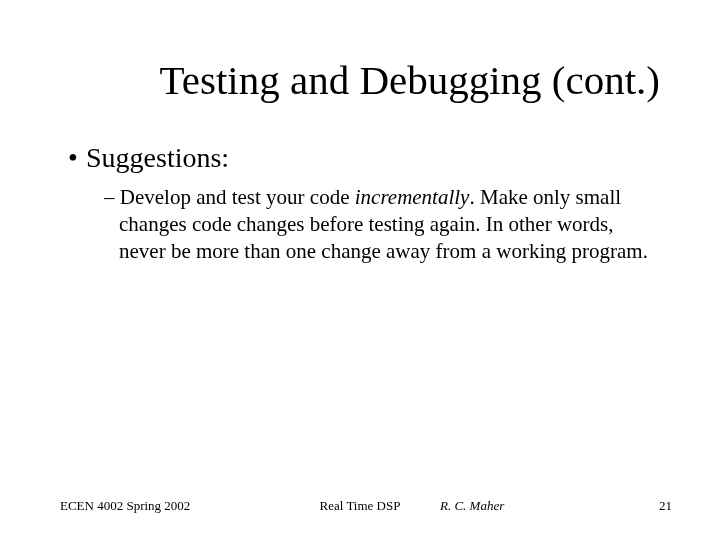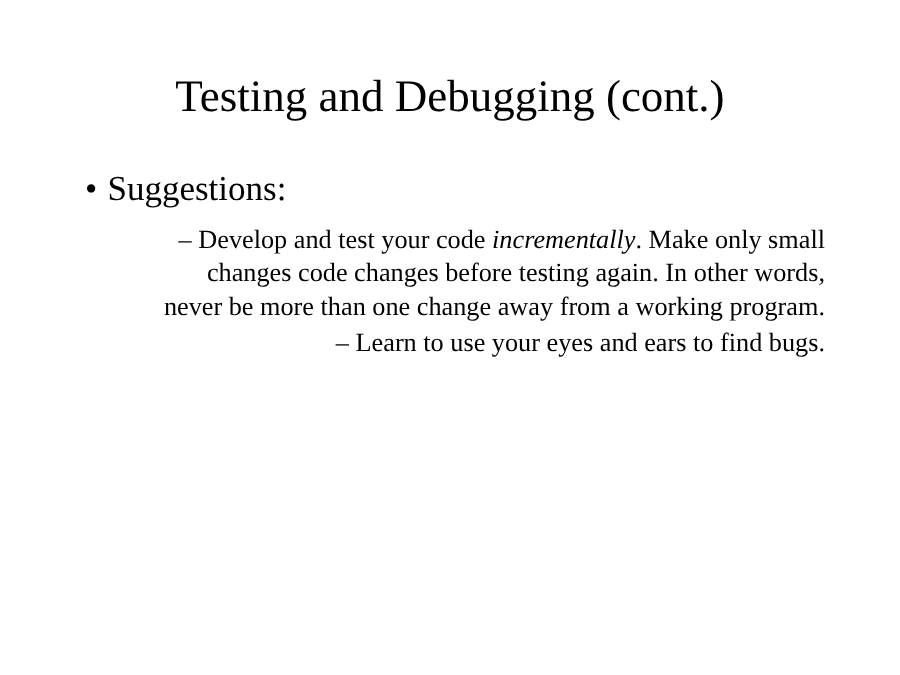--- a/index.html
+++ b/index.html
@@ -12,40 +12,39 @@
     position: relative;
     overflow: hidden;
   }
   .slide {
     width: 100%;
     height: 100%;
     padding: 48px 60px 0 60px;
     position: relative;
   }
   .title {
-    font-size: 36px;
-    text-align: center;
+    font-size: 41px;
+    text-align: right;
     margin-top: 8px;
     margin-bottom: 38px;
     font-weight: normal;
   }
   .top-bullet {
     font-size: 28px;
     margin-left: 8px;
     margin-bottom: 10px;
   }
   .top-bullet .bullet-mark {
     display: inline-block;
     width: 18px;
   }
   .sub-list {
     margin-left: 44px;
     font-size: 21px;
     line-height: 1.28;
-    text-align: right;
   }
   .sub-item {
     text-indent: -15px;
     padding-left: 15px;
     margin-bottom: 2px;
   }
   .sub-item .dash {
     display: inline;
   }
   .italic { font-style: italic; }
@@ -74,17 +73,22 @@
 <div class="slide">
 
   <h1 class="title">Testing and Debugging (cont.)</h1>
 
   <div class="top-bullet">
     <span class="bullet-mark">•</span><span>Suggestions:</span>
   </div>
 
   <div class="sub-list">
     <div class="sub-item"><span class="dash">– </span><span>Develop and test your code </span><span class="italic">incrementally</span><span>. Make only small changes code changes before testing again.  In other words, never be more than one change away from a working program.</span></div>
-    <div class="sub-item"><span class="dash">– </span><span>Learn to use your eyes and ears to find bugs.</span></div>
   </div>
 
+  <div class="footer">
+    <span>ECEN 4002 Spring 2002</span>
+    <span class="footer-center">Real Time DSP</span>
+    <span class="footer-author">R. C. Maher</span>
+    <span class="footer-page">21</span>
+  </div>
 
 </div>
 
 </body></html>

